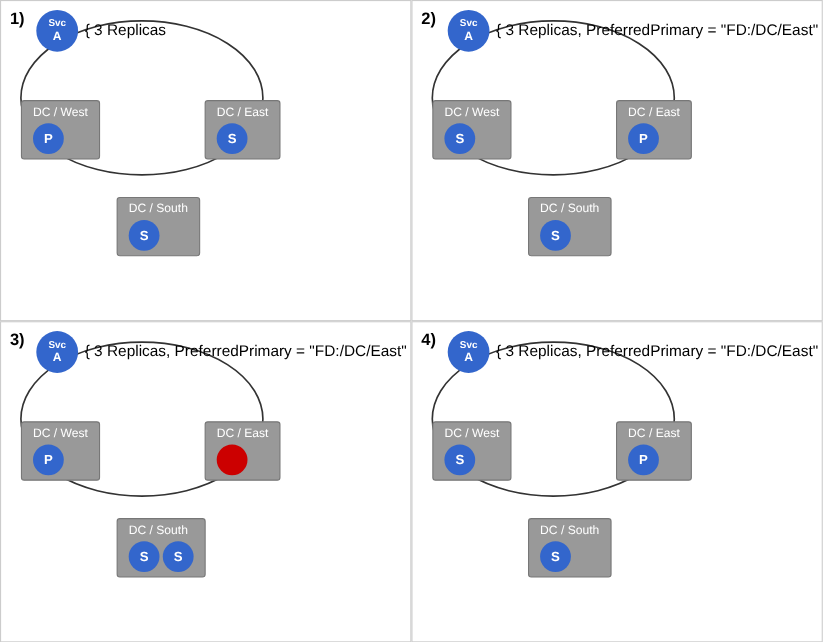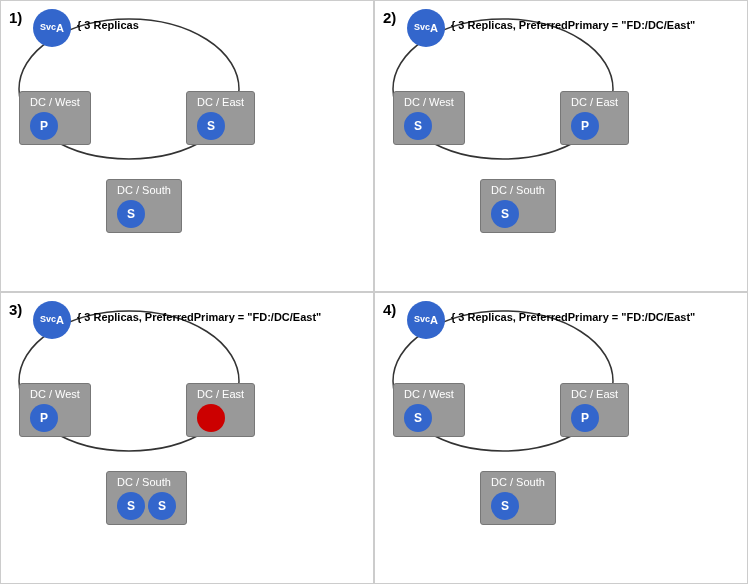--- a/index.html
+++ b/index.html
@@ -37,32 +37,31 @@
       flex-direction: column;
       align-items: center;
     }
     .svc-circle {
       width: 38px;
       height: 38px;
       border-radius: 50%;
       background: #3366cc;
       color: #fff;
       display: flex;
-      flex-direction: row;
+      flex-direction: column;
       align-items: center;
       justify-content: center;
       font-size: 10px;
       font-weight: bold;
       line-height: 1.1;
     }
     .brace-text {
       position: absolute;
       white-space: nowrap;
-      font-size: 11px;
-      font-weight: bold;
+      font-size: 14px;
     }
     
     .dc-box {
       position: absolute;
       background: #999;
       border: 1px solid #777;
       border-radius: 3px;
       padding: 4px 10px;
       min-width: 60px;
     }

